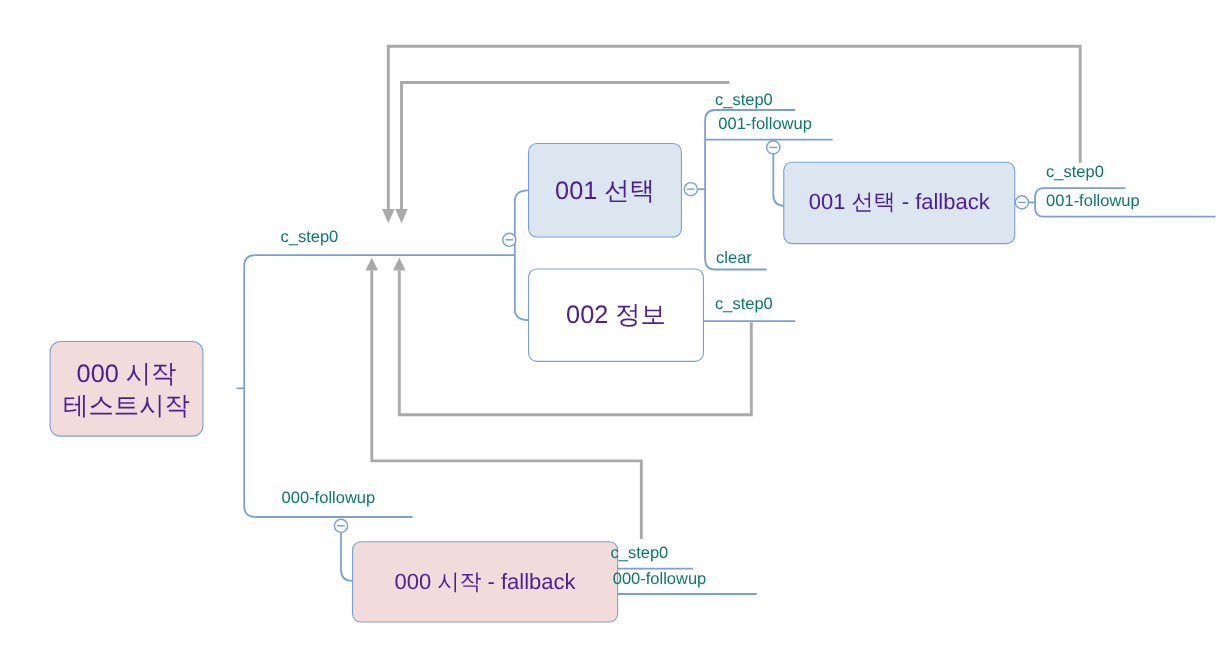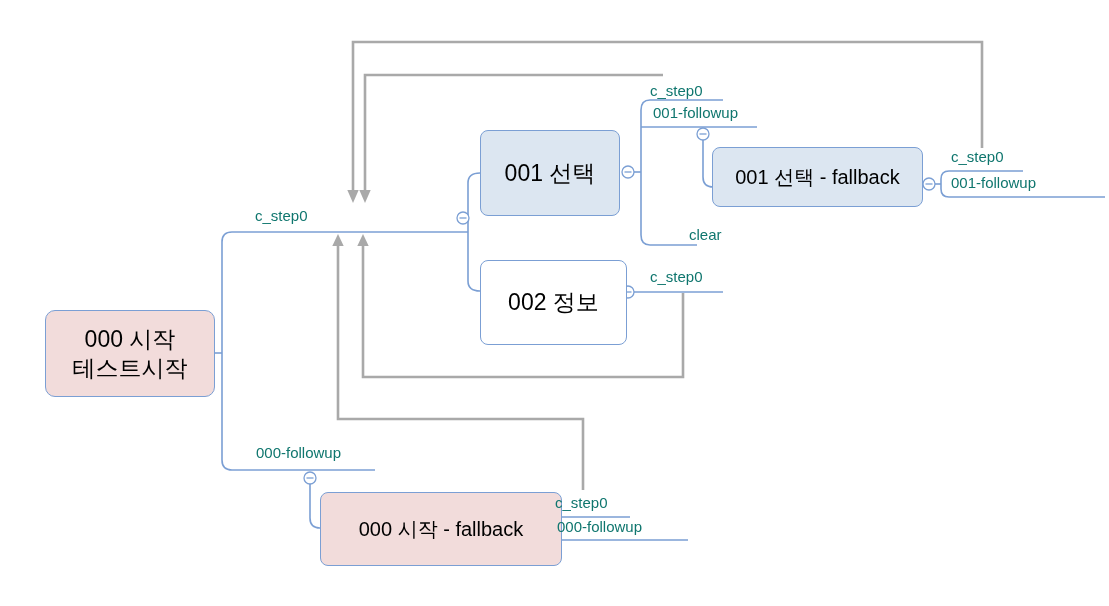--- a/index.html
+++ b/index.html
@@ -3,21 +3,21 @@
 <meta charset="utf-8">
 <style>
   html,body{margin:0;padding:0;background:#fff;}
   .canvas{
     position:relative;width:1109px;height:606px;background:#fff;overflow:hidden;
     font-family:"Liberation Sans","DejaVu Sans",sans-serif;
   }
   .layer{position:absolute;left:0;top:0;width:1109px;height:606px;}
   .node{
     position:absolute;display:flex;align-items:center;justify-content:center;
-    text-align:center;border:1.6px solid #7b9fd4;color:#000000;
+    text-align:center;border:1.6px solid #7b9fd4;color:#4c1d95;
     white-space:pre-line;box-sizing:border-box;line-height:1.25;
   }
   .node.pink{background:#f2dcdb;}
   .node.blue{background:#dce6f1;}
   .node.white{background:#ffffff;}
   .node.big{font-size:23px;border-radius:10px;}
   .node.mid{font-size:23px;border-radius:8px;}
   .node.small{font-size:20px;border-radius:8px;}
   .blabel{
     position:absolute;font-size:15px;color:#0f766e;white-space:nowrap;line-height:17px;
@@ -95,40 +95,40 @@
         <circle cx="310" cy="478" r="6" fill="#fff" stroke="#7b9fd4" stroke-width="1.3"></circle>
         <line x1="306.5" y1="478" x2="313.5" y2="478" stroke="#7b9fd4" stroke-width="1.3"></line>
       </g>
       <g>
         <circle cx="534" cy="528" r="6" fill="#fff" stroke="#7b9fd4" stroke-width="1.3"></circle>
         <line x1="530.5" y1="528" x2="537.5" y2="528" stroke="#7b9fd4" stroke-width="1.3"></line>
       </g>
     </g>
   </svg>
 
-  <div class="node pink big" style="left:45px;  top:310px; width:170px; height:87px;">000 시작
+  <div class="node pink big" style="left:45px;  top:310px; width:140px; height:87px;">000 시작
 테스트시작</div>
 
   <div class="node blue mid" style="left:480px; top:130px; width:140px; height:86px;">001 선택</div>
 
-  <div class="node white mid" style="left:480px; top:260px; width:147px; height:85px;">002 정보</div>
+  <div class="node white mid" style="left:480px; top:244px; width:160px; height:85px;">002 정보</div>
 
-  <div class="node blue small" style="left:712px; top:147px; width:211px; height:60px;">001 선택 - fallback</div>
+  <div class="node blue small" style="left:712px; top:147px; width:211px; height:75px;">001 선택 - fallback</div>
 
   <div class="node pink small" style="left:320px; top:492px; width:242px; height:74px;">000 시작 - fallback</div>
 
   <div class="blabel" style="left:255px; top:207px;">c_step0</div>
 
   <div class="blabel" style="left:256px; top:444px;">000-followup</div>
 
   <div class="blabel" style="left:650px; top:82px;">c_step0</div>
 
   <div class="blabel" style="left:653px; top:104px;">001-followup</div>
 
-  <div class="blabel" style="left:651px; top:226px;margin-left:38px;">clear</div>
+  <div class="blabel" style="left:651px; top:226px;">clear</div>
 
   <div class="blabel" style="left:650px; top:268px;">c_step0</div>
 
   <div class="blabel" style="left:951px; top:148px;">c_step0</div>
 
   <div class="blabel" style="left:951px; top:174px;">001-followup</div>
 
   <div class="blabel" style="left:555px; top:494px;">c_step0</div>
 
   <div class="blabel" style="left:557px; top:518px;">000-followup</div>

